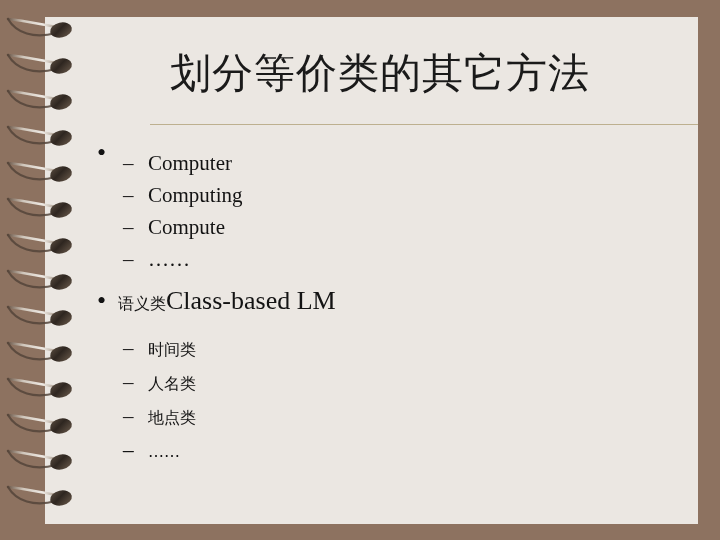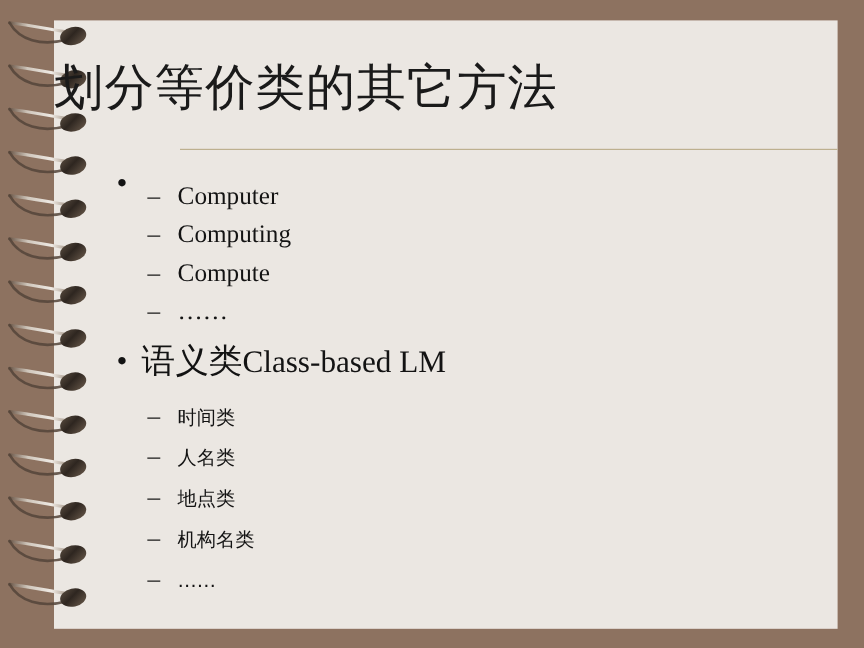--- a/index.html
+++ b/index.html
@@ -40,21 +40,21 @@
     height: 540px;
     pointer-events: none;
   }
 
   
   #title-block {
     position: absolute;
     left: 45px;
     top: 48px;
     width: 545px;
-    text-align: left;
+    text-align: right;
   }
   #title {
     font-size: 41px;
     line-height: 50px;
     color: #1a1a1a;
     font-family: "DejaVu Serif", "Liberation Serif", serif;
     font-weight: normal;
     letter-spacing: 1px;
     white-space: nowrap;
   }
@@ -115,21 +115,21 @@
     text-decoration-thickness: 2px;
     text-underline-offset: 2px;
   }
 
   .cjk {
     font-family: "DejaVu Sans", "Liberation Sans", sans-serif;
     font-size: 16px;
   }
   .lvl1 .cjk {
     font-family: "DejaVu Serif", "Liberation Serif", serif;
-    font-size: 28px;
+    font-size: 16px;
   }
 
   .gap-a { height: 11px; }
   .gap-b { height: 9px; }
 </style>
 </head>
 <body>
 
 <div id="slide">
 
@@ -247,21 +247,20 @@
       <span class="cjk">人名类</span>
     </div>
 
     <div class="lvl2">
       <span class="dash">–</span>
       <span class="cjk">地点类</span>
     </div>
 
     <div class="lvl2">
       <span class="dash">–</span>
-      <span class="cjk">机构名类</span>
     </div>
 
     <div class="lvl2">
       <span class="dash">–</span>
       <span class="cjk">……</span>
     </div>
 
   </div>
 </div>
 

